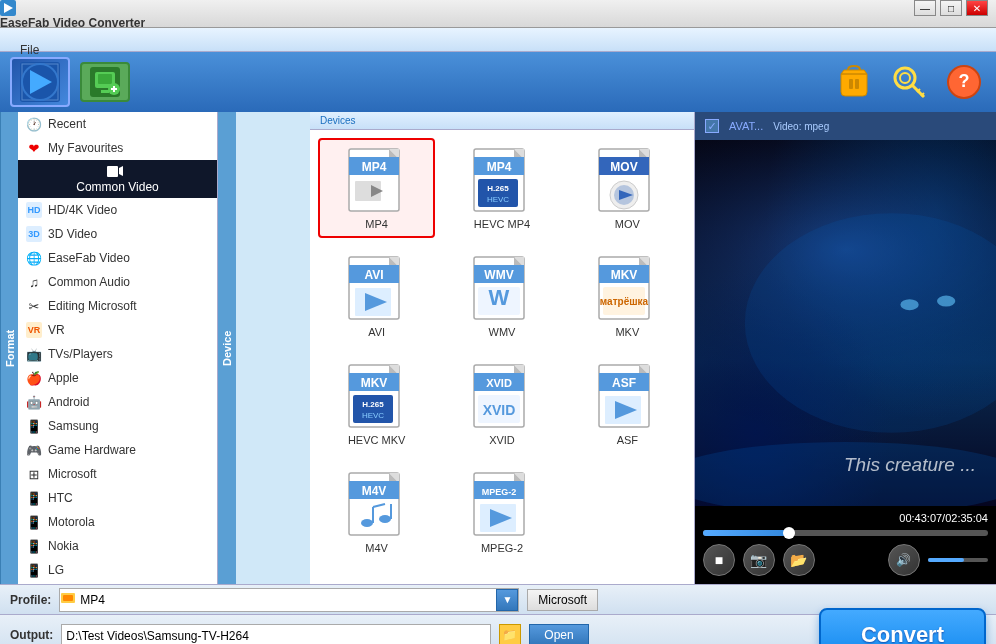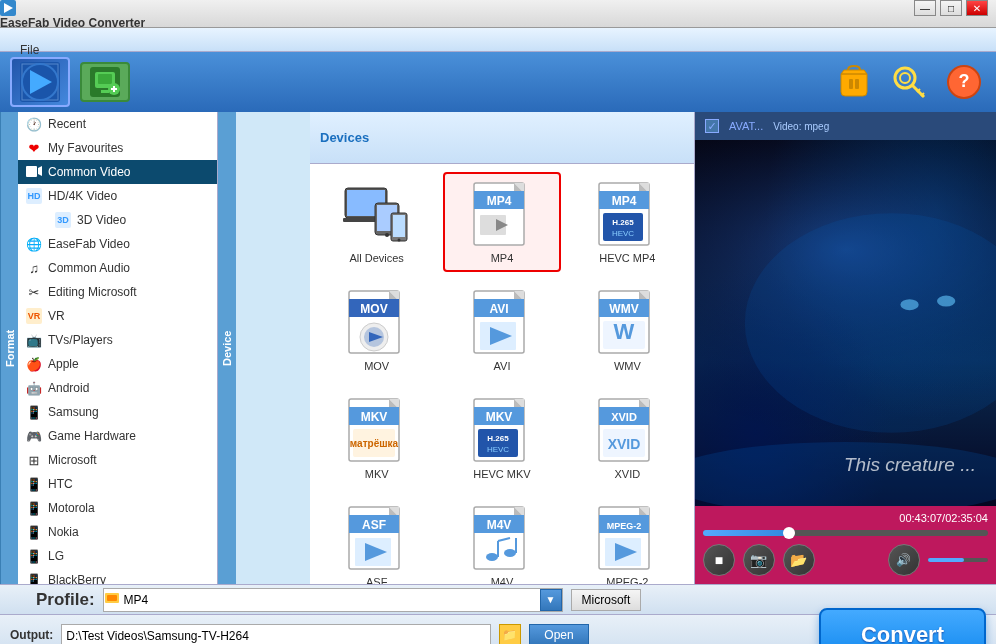--- a/index.html
+++ b/index.html
@@ -72,21 +72,21 @@
 
     .sidebar-item {
       display: flex;
       align-items: center;
       padding: 4px 8px;
       cursor: pointer;
       color: #333;
       font-size: 12px;
       white-space: nowrap;
     }
-    .sidebar-item.active { background: #0c4a6e; color: white; }
+    .sidebar-item.active { background: #0f172a; color: white; flex-direction: column; }
     .sidebar-item .item-icon {
       width: 16px; height: 16px; margin-right: 6px;
       display: flex; align-items: center; justify-content: center;
       font-size: 13px; flex-shrink: 0;
     }
 
     
     .device-tab {
       width: 18px;
       background: #5a9fd4;
@@ -106,23 +106,23 @@
     .middle-panel {
       width: 385px;
       background: white;
       border-right: 1px solid #aac;
       display: flex;
       flex-direction: column;
     }
 
     .format-title {
       background: linear-gradient(to bottom, #e0f0ff, #c8e0f8);
-      padding: 18px 10px;
-      font-weight: bold;
-      font-size: 13px;
+      padding: 3px 10px;
+      font-weight: normal;
+      font-size: 10px;
       color: #1a6fbf;
       border-bottom: 1px solid #aac;
     }
 
     .format-grid-container {
       flex: 1;
       overflow-y: auto;
       padding: 8px;
     }
 
@@ -232,21 +232,21 @@
     .video-overlay-text {
       position: absolute;
       bottom: 30px; right: 20px;
       color: rgba(255,255,255,0.7);
       font-size: 19px;
       font-style: italic;
     }
 
     
     .video-controls {
-      background: #be185d;
+      background: #000000;
       padding: 4px 8px;
     }
 
     .video-time {
       color: white;
       font-size: 11px;
       text-align: right;
       padding: 2px 0;
     }
 
@@ -307,21 +307,21 @@
     .profile-bar {
       background: linear-gradient(to bottom, #e8f0f8, #d0e0f0);
       height: 30px;
       display: flex;
       align-items: center;
       padding: 0 10px;
       gap: 8px;
       border-top: 1px solid #aac;
     }
 
-    .profile-label { font-size: 17px; color: #333; font-weight: bold; margin-left: 26px; }
+    .profile-label { font-size: 12px; color: #333; font-weight: bold; }
     .profile-select {
       flex: 1;
       max-width: 430px;
       height: 22px;
       background: white;
       border: 1px solid #aaa;
       padding: 0 4px;
       font-size: 12px;
       appearance: none;
       -webkit-appearance: none;
@@ -517,21 +517,21 @@
                 <polygon points="12,4 16,2 16,12 12,10" fill="white"></polygon>
               </svg>
             </span>
             <span>Common Video</span>
           </div>
           <div class="sidebar-item">
             <span class="item-icon" style="font-size:9px;font-weight:bold;color:#3399ff;background:#ddeeff;padding:1px 2px;border-radius:2px;">HD</span>
             <span>HD/4K Video</span>
           </div>
           <div class="sidebar-item">
-            <span class="item-icon" style="font-size:9px;font-weight:bold;color:#3399ff;background:#ddeeff;padding:1px 2px;border-radius:2px;margin-left:29px;">3D</span>
+            <span class="item-icon" style="font-size:9px;font-weight:bold;color:#3399ff;background:#ddeeff;padding:1px 2px;border-radius:2px;">3D</span>
             <span>3D Video</span>
           </div>
           <div class="sidebar-item">
             <span class="item-icon">🌐</span>
             <span>EaseFab Video</span>
           </div>
           <div class="sidebar-item">
             <span class="item-icon">♫</span>
             <span>Common Audio</span>
           </div>
@@ -593,39 +593,20 @@
       <div class="device-tab">
         <span>Device</span>
       </div>
     </div>
 
     <div class="middle-panel">
       <div class="format-title">Devices</div>
       <div class="format-grid-container">
         <div class="format-grid">
 
-          <div class="format-item">
-            <div class="format-icon">
-              <svg width="68" height="65" viewBox="0 0 68 65">
-
-                <rect x="2" y="5" width="42" height="30" rx="3" fill="#555" stroke="#333" stroke-width="1"></rect>
-                <rect x="4" y="7" width="38" height="26" fill="#88bbff"></rect>
-                <rect x="0" y="35" width="46" height="4" rx="1" fill="#444"></rect>
-
-                <rect x="32" y="20" width="24" height="32" rx="3" fill="#666" stroke="#333" stroke-width="1"></rect>
-                <rect x="34" y="22" width="20" height="26" fill="#aaccff"></rect>
-                <circle cx="44" cy="52" r="2" fill="#333"></circle>
-
-                <rect x="48" y="30" width="16" height="28" rx="2" fill="#777" stroke="#333" stroke-width="1"></rect>
-                <rect x="50" y="32" width="12" height="22" fill="#bbddff"></rect>
-                <circle cx="56" cy="57" r="1.5" fill="#333"></circle>
-              </svg>
-            </div>
-            <span class="format-label">All Devices</span>
-          </div>
 
           <div class="format-item selected">
             <div class="format-icon">
               <svg width="60" height="68" viewBox="0 0 60 68">
                 <rect x="2" y="2" width="50" height="62" rx="2" fill="white" stroke="#aaa" stroke-width="1.5"></rect>
                 <polygon points="42,2 52,12 52,2" fill="#ddd"></polygon>
                 <polygon points="42,2 42,12 52,12" fill="#bbb"></polygon>
                 <rect x="2" y="10" width="50" height="18" fill="#5599dd"></rect>
                 <text x="27" y="24" text-anchor="middle" fill="white" font-size="12" font-weight="bold">MP4</text>
 

